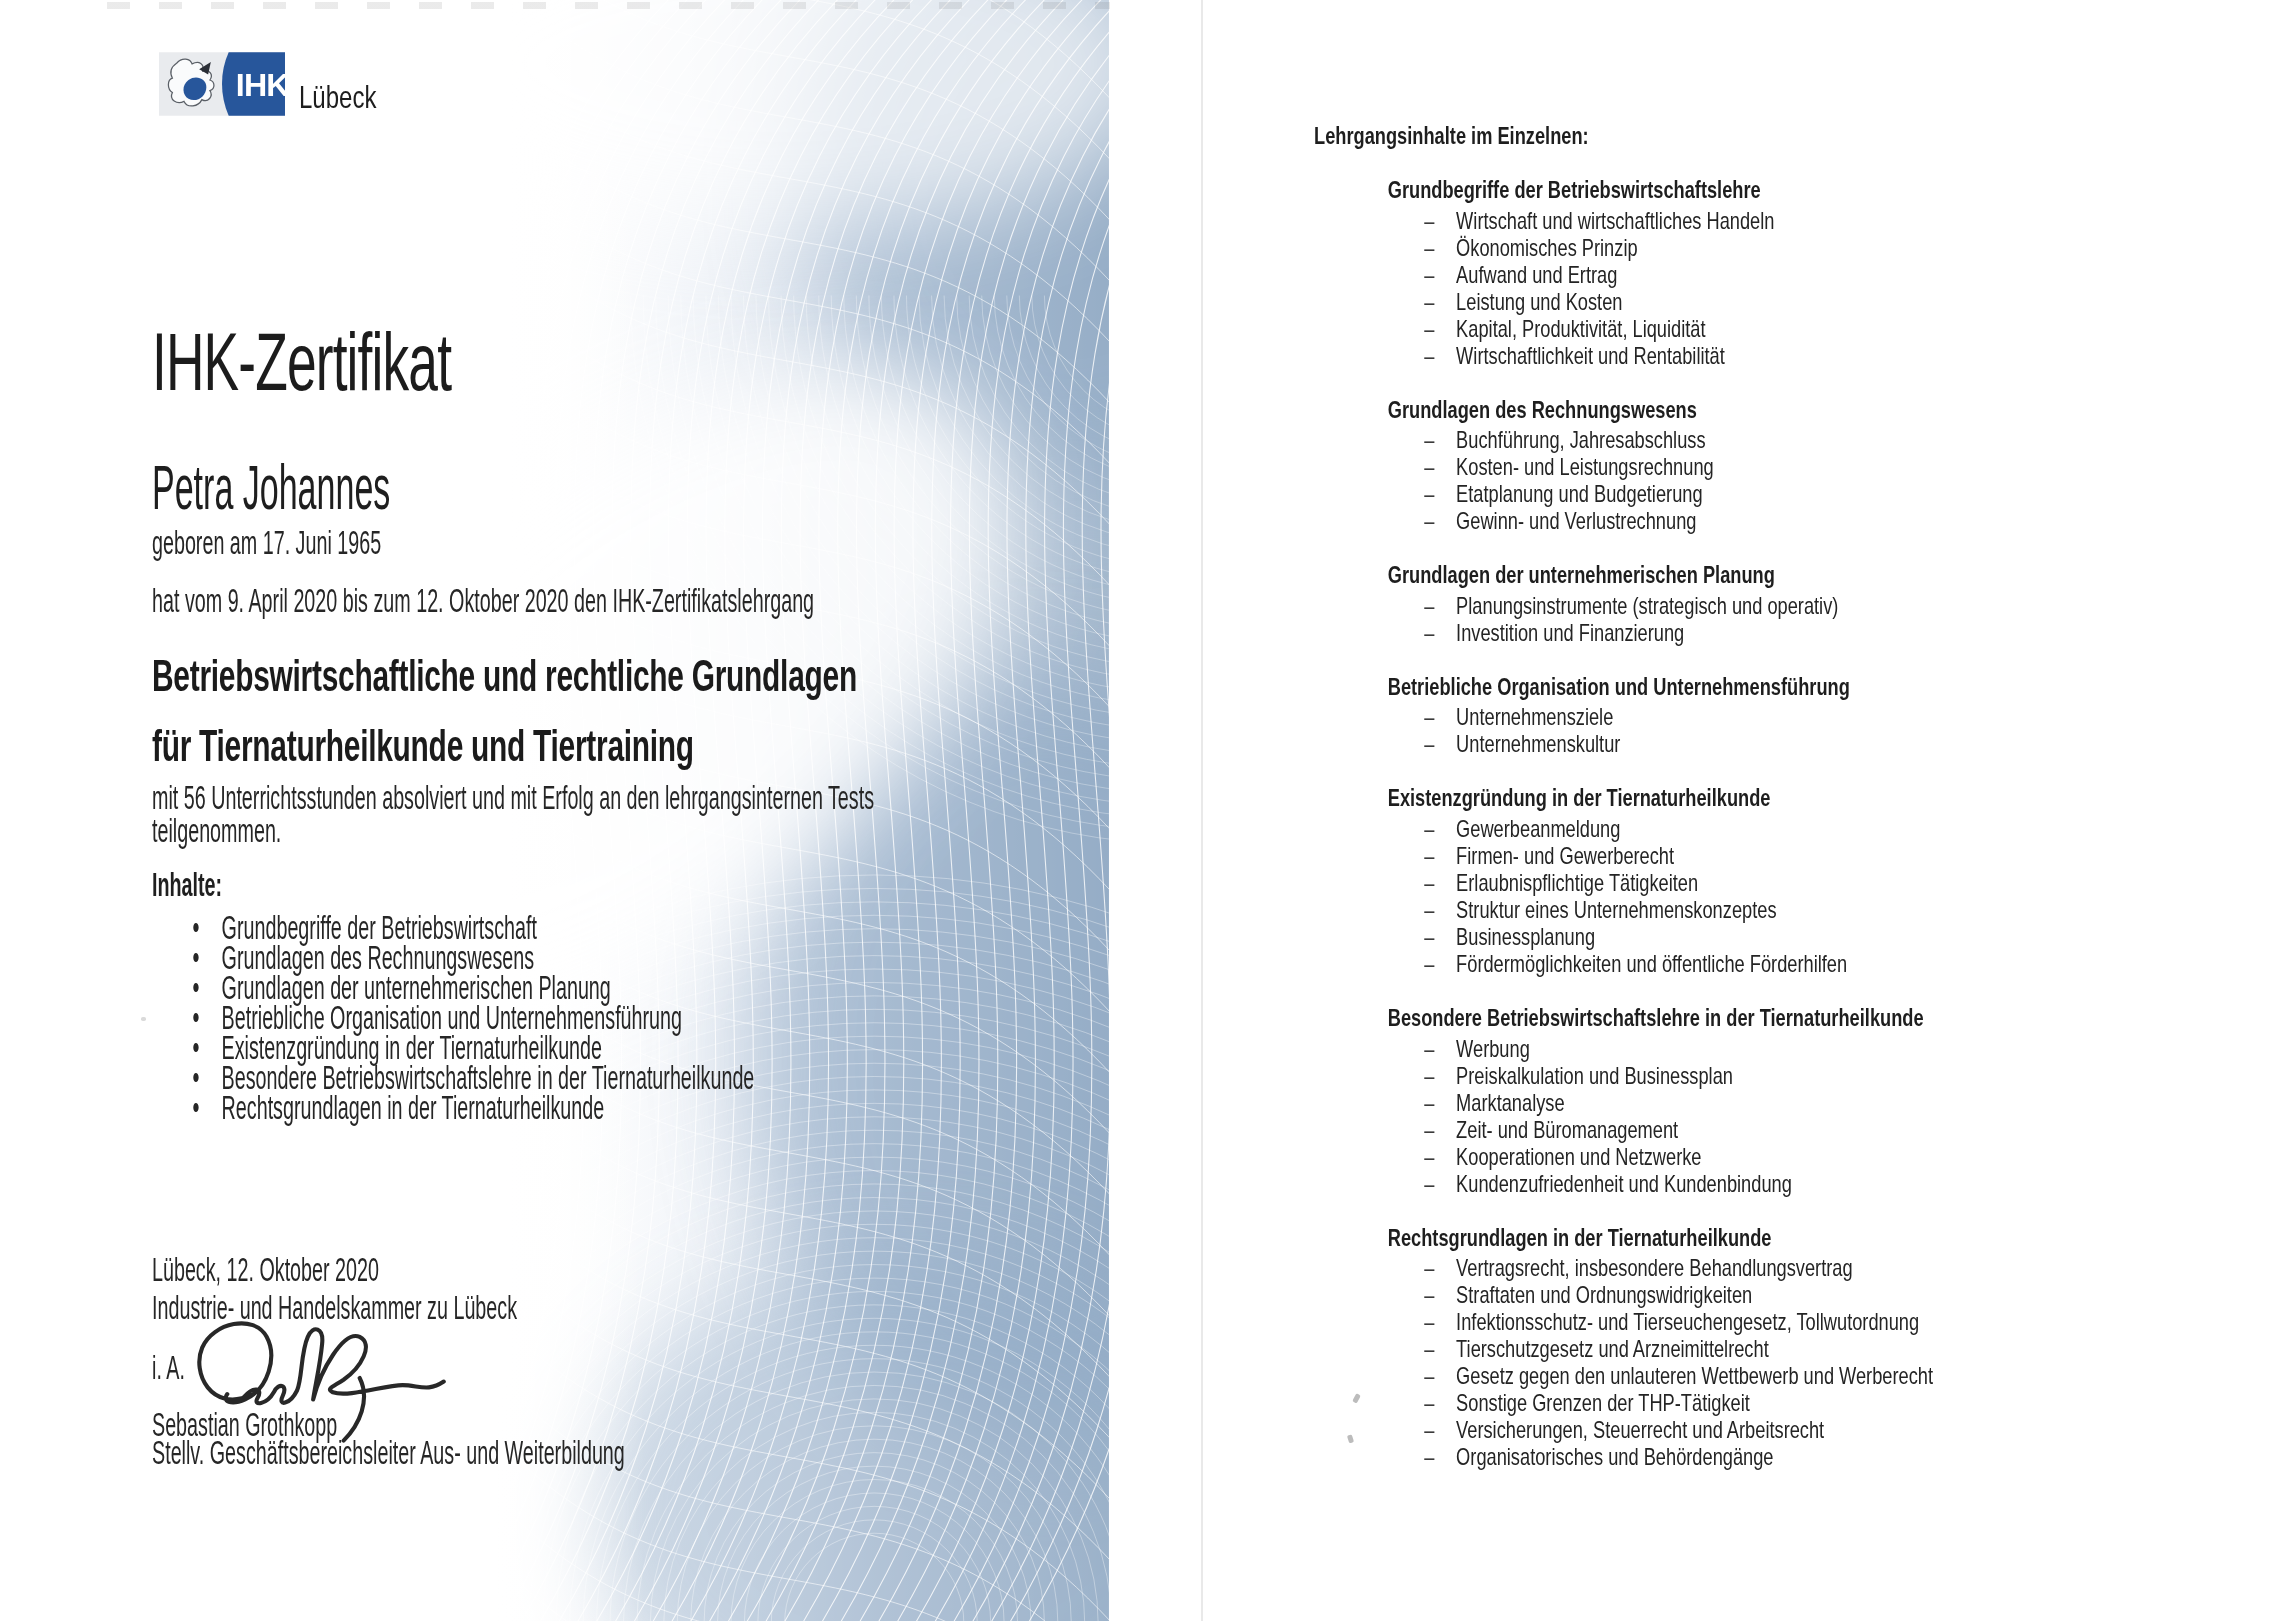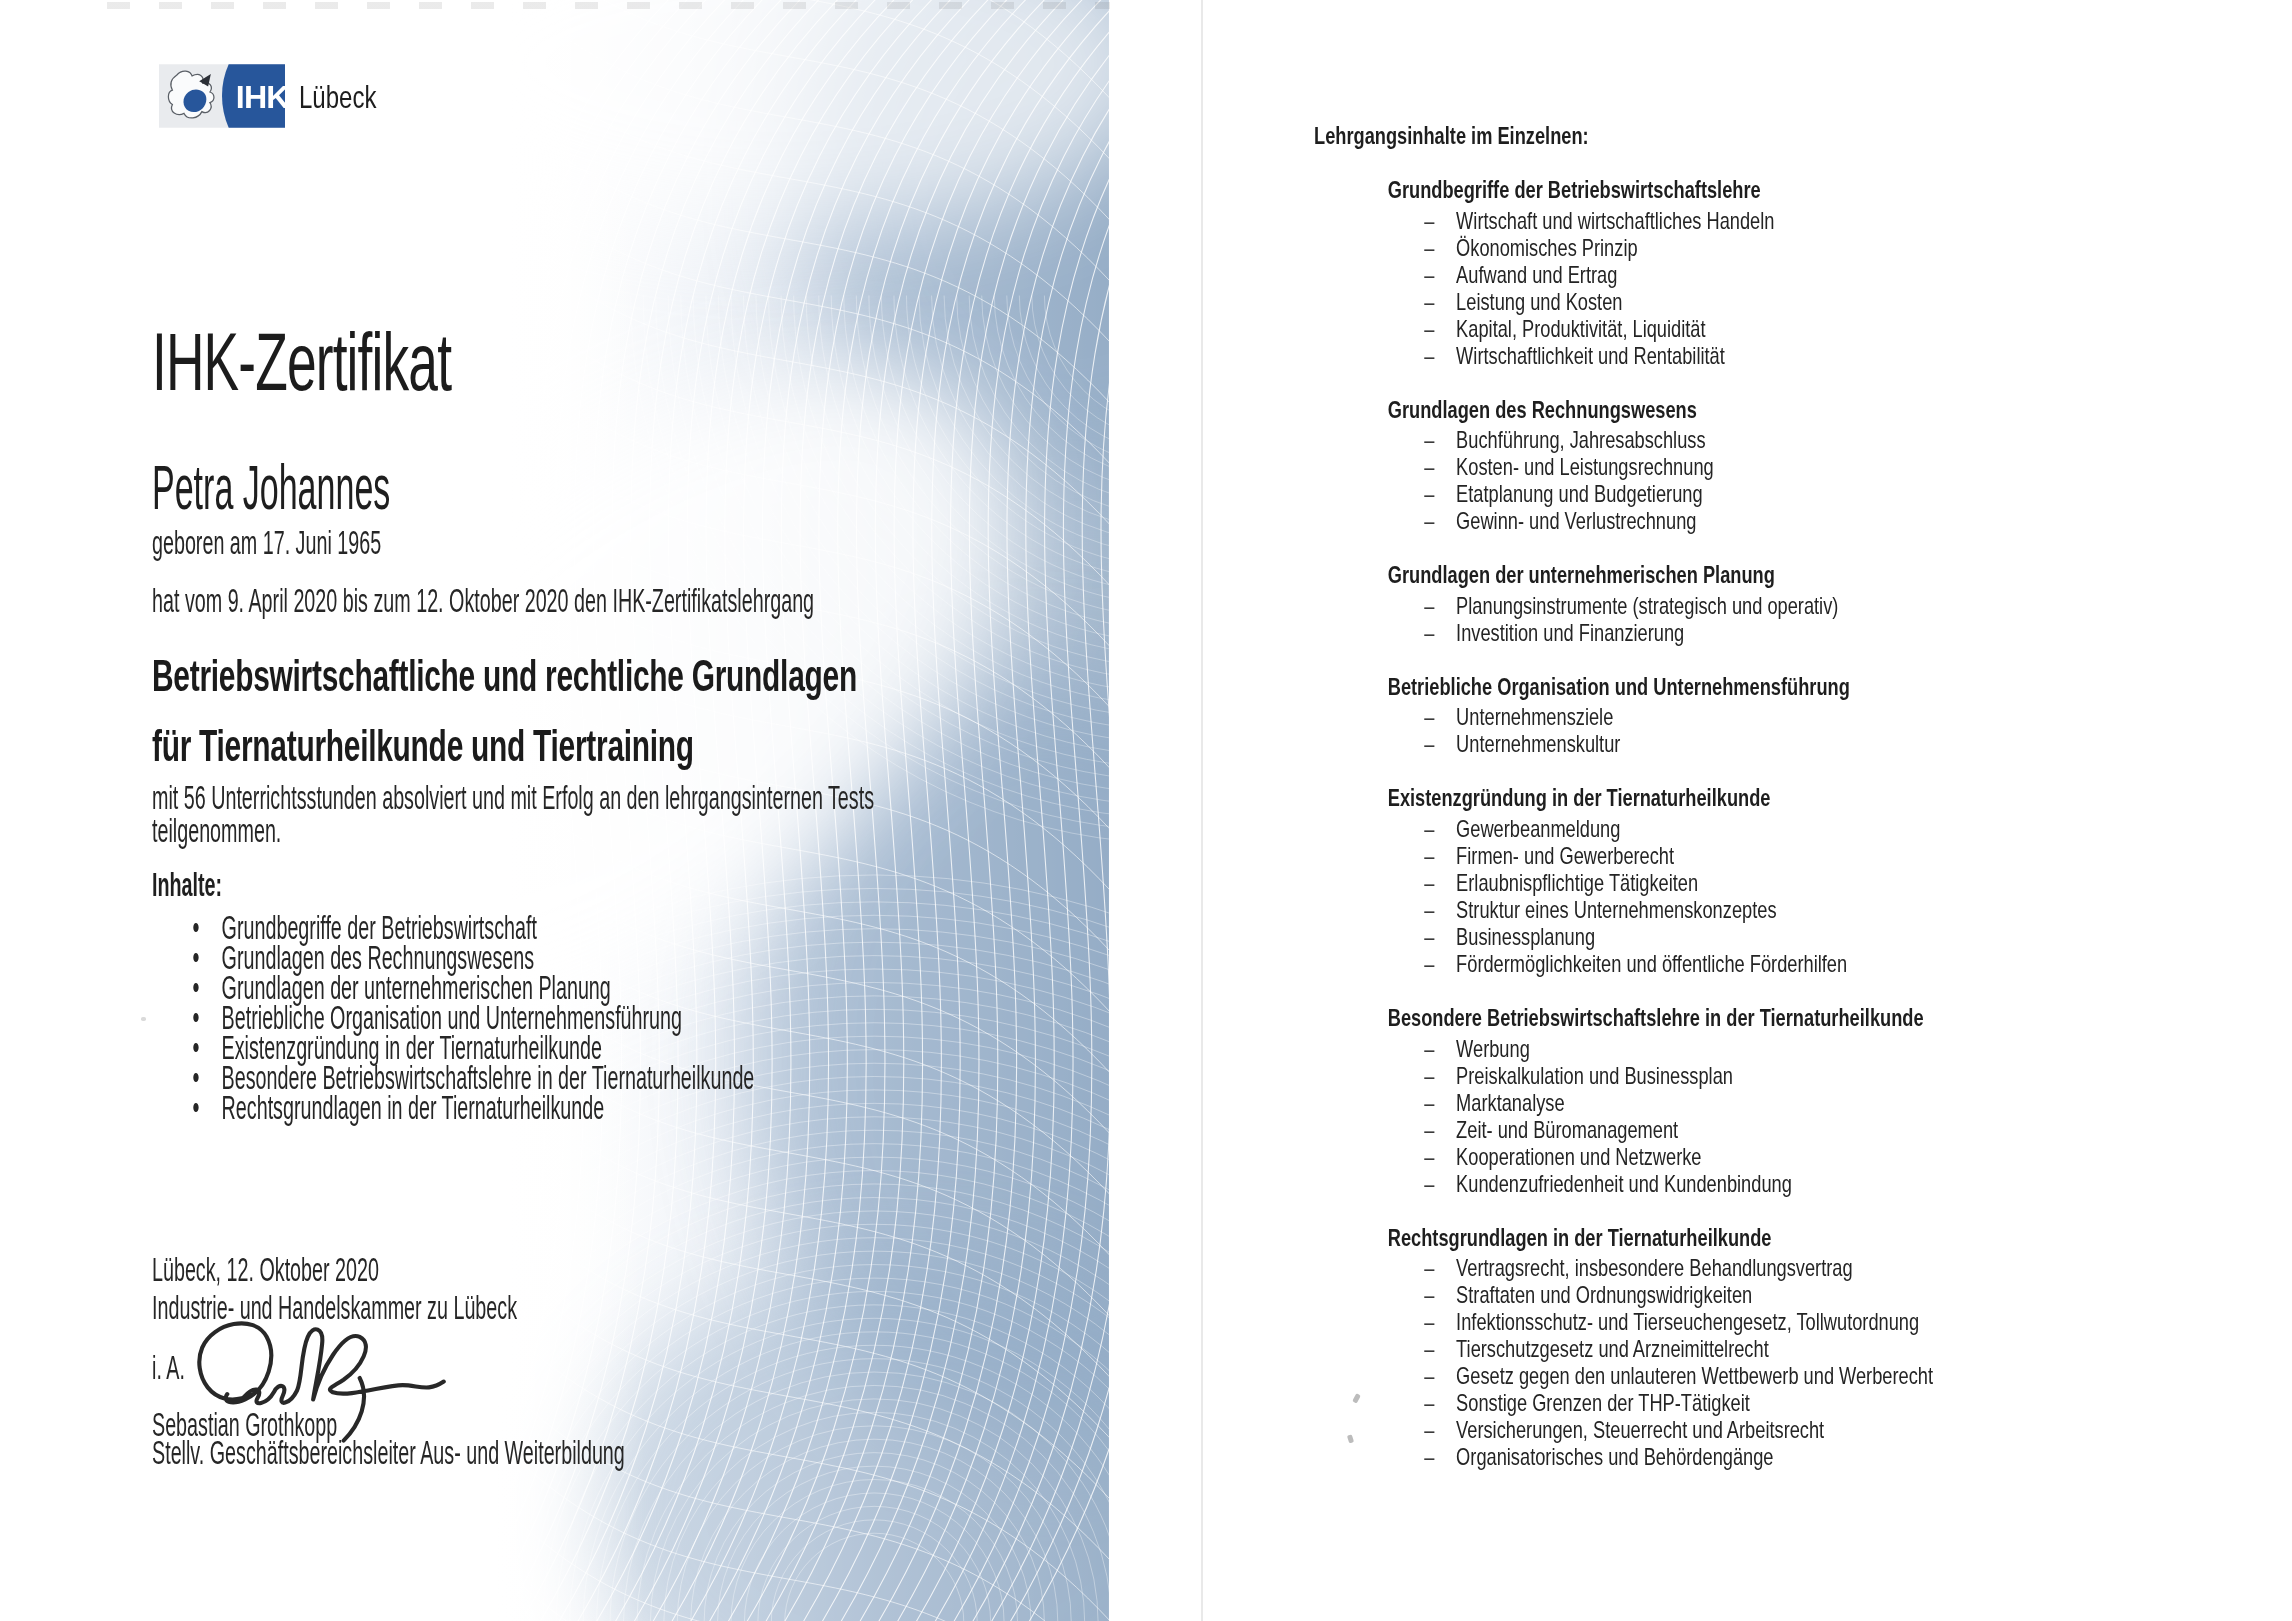--- a/index.html
+++ b/index.html
@@ -10,21 +10,21 @@
     color:var(--ink,#262626);
   }
   .ab{position:absolute;}
   .tx{white-space:nowrap;transform-origin:left top;line-height:1.15;}
 
   
   #left-page{left:0;top:0;width:1117px;height:1621px;background:#ffffff;}
   #pattern-wrap{left:498px;top:0;width:611px;height:1621px;}
   #pattern-wrap svg{display:block;}
 
-  #logo{left:159px;top:64px;width:126px;height:64px;text-align:center;}
+  #logo{left:159px;top:52px;width:126px;height:64px;text-align:center;}
   #logo-region{left:299px;top:79px;font-size:32px;transform:scaleX(.75);transform-origin:left top;color:#1d1d1d;}
 
   #cert-title{left:152px;top:315px;font-size:82px;letter-spacing:-1.3px;transform:scaleX(.65);color:#1c1c1c;}
   #recipient{left:152px;top:451px;font-size:63px;transform:scaleX(.54);color:#1e1e1e;}
   #birth{left:152px;top:523px;font-size:34px;transform:scaleX(.58);}
   #intro{left:152px;top:581px;font-size:34px;transform:scaleX(.58);}
   #course-title{left:152px;top:641px;font-size:44px;font-weight:bold;letter-spacing:-0.4px;line-height:70px;transform:scaleX(.68);color:#1b1b1b;}
   #completion{left:152px;top:781px;font-size:34px;line-height:33px;transform:scaleX(.58);}
   #contents-label{left:152px;top:865px;font-size:34px;font-weight:bold;transform:scaleX(.58);color:#1f1f1f;}
   #contents-list{left:152px;top:912px;font-size:34px;line-height:30px;transform:scaleX(.58);}

